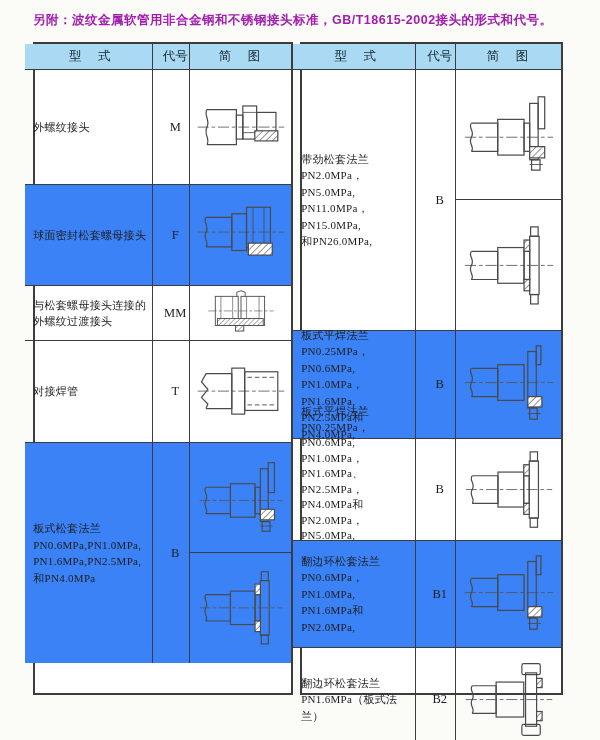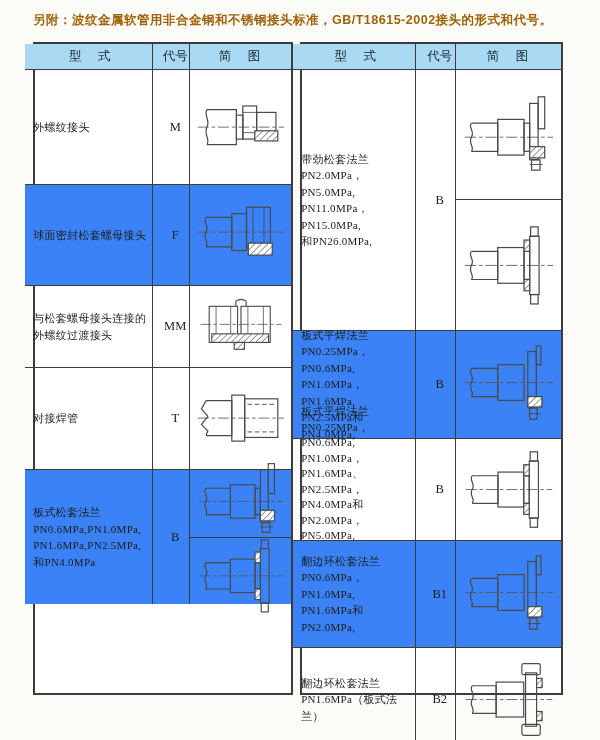--- a/index.html
+++ b/index.html
@@ -6,21 +6,21 @@
   body{
     width:600px;height:740px;position:relative;
     background:#fbfbf8;
     font-family:"Liberation Sans", sans-serif;
     color:#1c1c1c;
     overflow:hidden;
   }
   .page-title{
     position:absolute;left:33px;top:12px;width:540px;
     font-size:12.5px;font-weight:bold;letter-spacing:0.5px;
-    color:#a16207;
+    color:#a21caf;
   }
   .tbl{
     position:absolute;top:42px;
     border:2.5px solid #3c3c3c;
     box-sizing:border-box;
     background:#fff;
     display:flex;flex-direction:column;align-items:flex-end;
   }
   .tbl-left{left:33px;width:260px;height:653px;}
   .tbl-right{left:300px;width:263px;height:653px;}
@@ -99,21 +99,21 @@
         <path d="M12 20 C8 25 16 29 12 36 C8 43 16 47 12 52"></path>
         <rect x="40" y="16" width="16" height="40"></rect>
         <rect x="56" y="9" width="26" height="44"></rect>
         <line class="hz" x1="63" y1="9" x2="63" y2="53"></line>
         <line class="hz" x1="75" y1="9" x2="75" y2="53"></line>
         <rect x="58" y="48" width="26" height="13" fill="url(#hatch)"></rect>
       </svg>
     </div>
   </div>
 
-  <div class="trow" style="height:82px">
+  <div class="trow" style="height:55px">
     <div class="cell c-type">与松套螺母接头连接的
 外螺纹过渡接头</div>
     <div class="cell c-code">MM</div>
     <div class="cell c-diag">
       <svg class="diag" width="86" viewBox="0 0 100 72">
         <line class="cl" x1="3" y1="33" x2="97" y2="33"></line>
         <rect x="13" y="12" width="33" height="42"></rect>
         <line class="hz" x1="21" y1="12" x2="21" y2="54"></line>
         <line class="hz" x1="38" y1="12" x2="38" y2="54"></line>
         <rect x="50" y="12" width="34" height="42"></rect>
@@ -136,21 +136,21 @@
         <path d="M12 17 H40 V55 H12"></path>
         <path d="M12 17 L7 26 L14 34 L7 43 L14 50 L12 55"></path>
         <rect x="40" y="11" width="14" height="50"></rect>
         <rect x="54" y="15" width="36" height="42"></rect>
         <line class="dash" x1="57" y1="21" x2="88" y2="21"></line>
         <line class="dash" x1="57" y1="51" x2="88" y2="51"></line>
       </svg>
     </div>
   </div>
 
-  <div class="trow hl" style="height:134px">
+  <div class="trow hl" style="height:220px">
     <div class="cell c-type">板式松套法兰
 PN0.6MPa,PN1.0MPa,
 PN1.6MPa,PN2.5MPa,
 和PN4.0MPa</div>
     <div class="cell c-code">B</div>
     <div class="cell c-diag split">
       <div class="sub">
         <svg class="diag" width="88" viewBox="0 0 100 86">
           <line class="cl" x1="3" y1="46" x2="97" y2="46"></line>
           <path d="M10 31 H38 V61 H10"></path>

